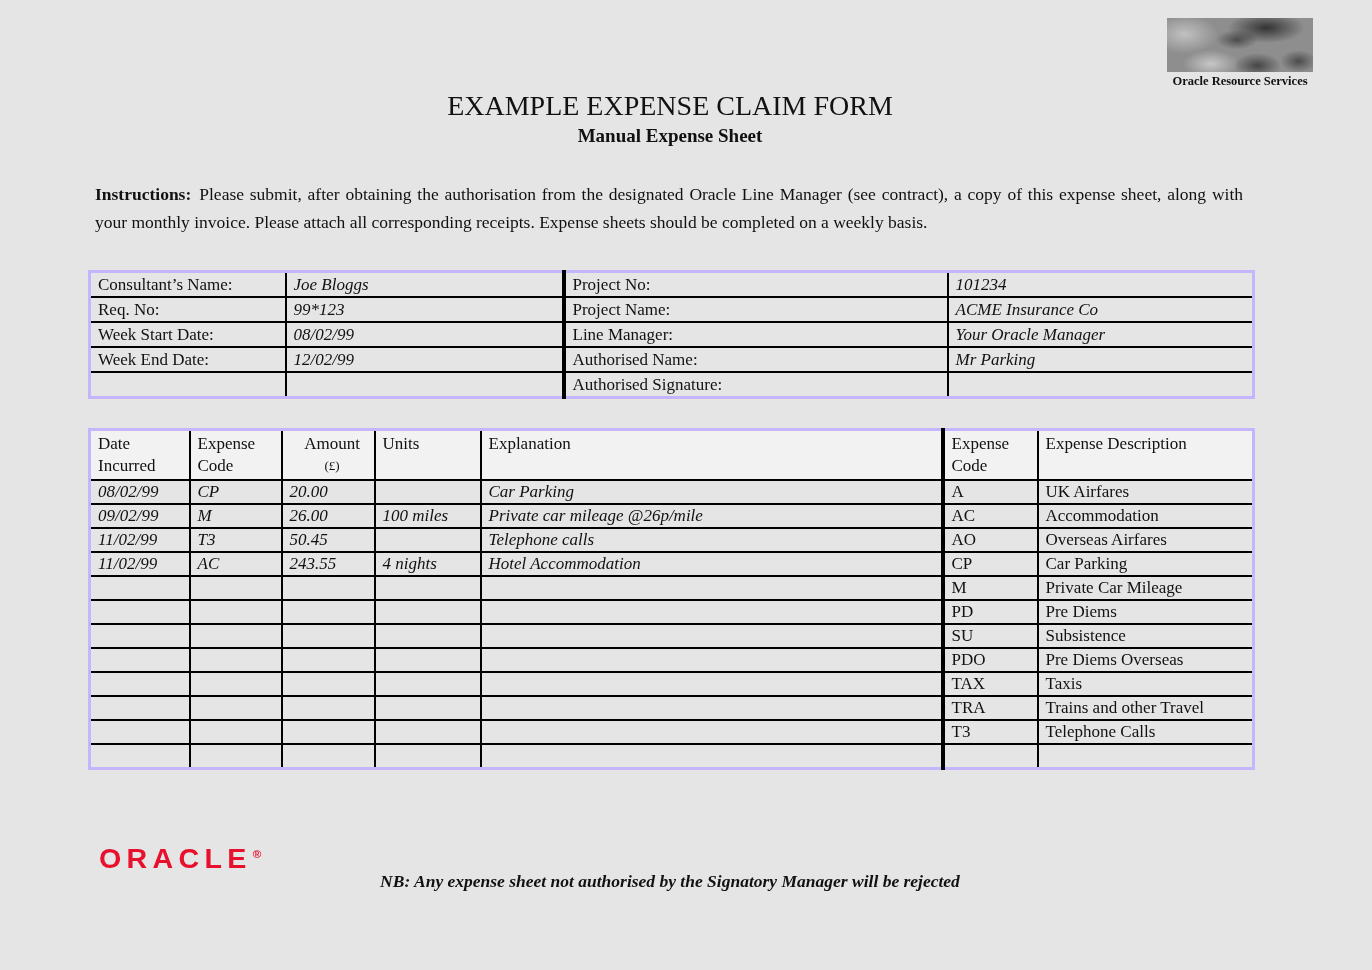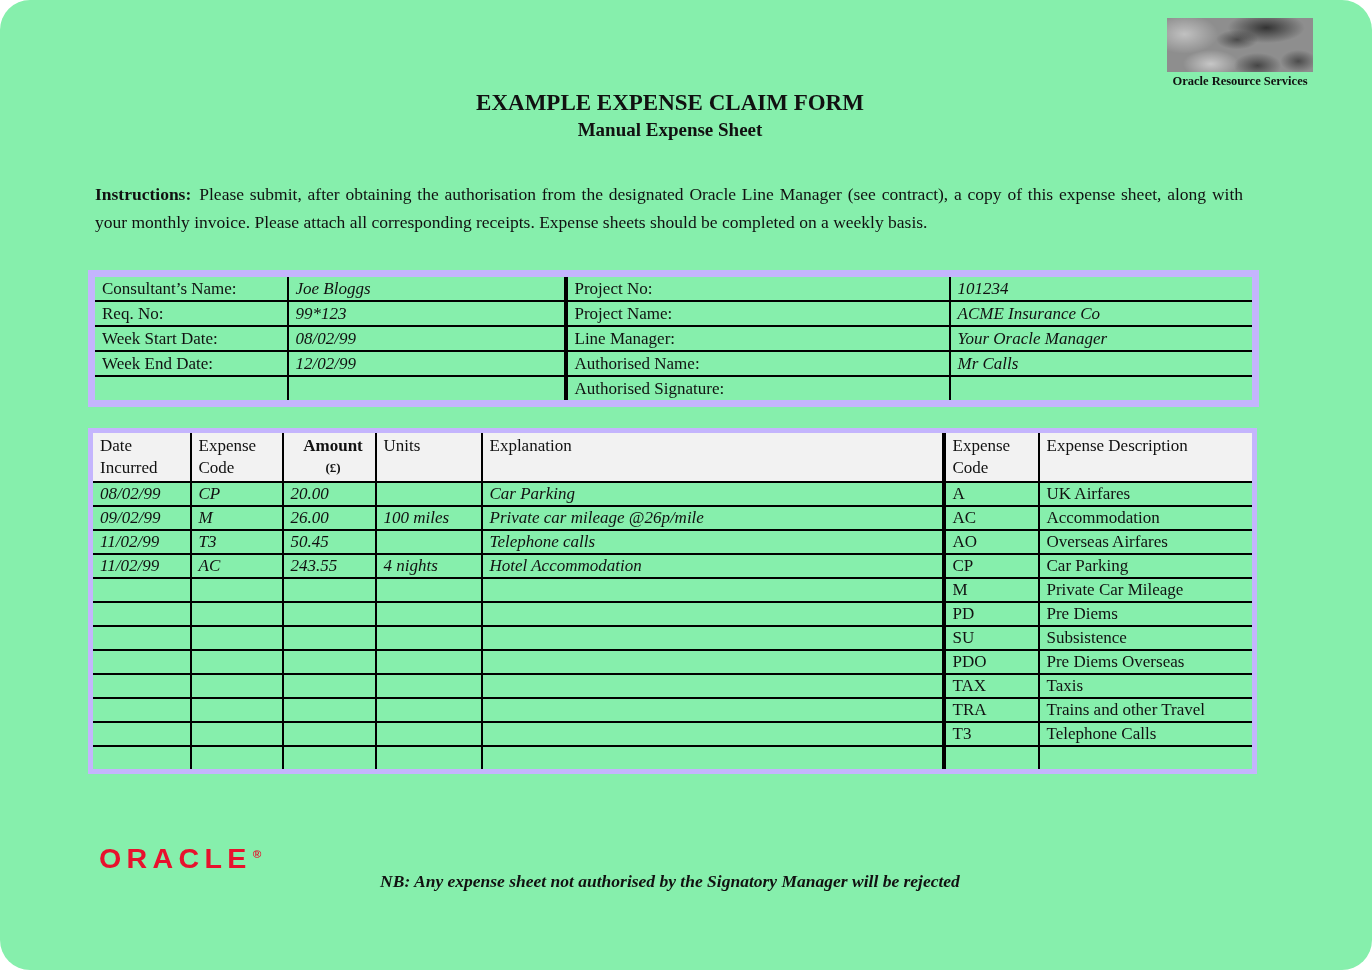--- a/index.html
+++ b/index.html
@@ -1,67 +1,66 @@
 <!DOCTYPE html>
 <html><head>
 <meta charset="utf-8">
 <style>
   html,body{margin:0;padding:0;background:#ffffff;}
   #page{
-    position:relative;width:1372px;height:970px;background:#86efac;
+    position:relative;width:1372px;height:970px;background:#e5e5e5;
     font-family:"Liberation Serif","DejaVu Serif",serif;color:#111;
     overflow:hidden;
-    border-radius:30px;
   }
   
   .brand{position:absolute;left:1167px;top:18px;width:146px;}
   .brand-img{
     width:146px;height:54px;background-color:#8e8e8e;
     background-image:
       radial-gradient(ellipse 55px 22px at 68% 18%, rgba(20,20,20,.75), transparent 70%),
       radial-gradient(ellipse 30px 14px at 48% 40%, rgba(30,30,30,.6), transparent 70%),
       radial-gradient(ellipse 45px 26px at 12% 30%, rgba(255,255,255,.45), transparent 75%),
       radial-gradient(ellipse 40px 20px at 30% 85%, rgba(255,255,255,.5), transparent 70%),
       radial-gradient(ellipse 34px 18px at 62% 88%, rgba(10,10,10,.55), transparent 70%),
       radial-gradient(ellipse 26px 16px at 90% 80%, rgba(10,10,10,.5), transparent 70%);
   }
   .brand-caption{
     margin-top:2px;font-weight:bold;font-size:12.5px;text-align:center;white-space:nowrap;
   }
   
   .title-block{position:absolute;left:88px;top:88px;width:1164px;text-align:center;line-height:1.3;}
-  .doc-title{font-size:23px;font-weight:bold;}
+  .doc-title{font-size:28px;font-weight:normal;}
   .doc-subtitle{font-size:19px;font-weight:bold;}
   
   .instructions{
     position:absolute;left:95px;top:170px;width:1148px;
     font-size:17.5px;line-height:27.5px;text-align:justify;margin-top:11px;
   }
   .instructions .label{font-weight:bold;}
   .instructions .text{margin-left:8px;}
   
   table{border-collapse:collapse;table-layout:fixed;}
   td,th{overflow:hidden;white-space:nowrap;}
   
-  .info-table{position:absolute;left:88px;top:270px;width:1164px;border:7px solid #c4b5fd;}
+  .info-table{position:absolute;left:88px;top:270px;width:1164px;border:3px solid #c4b5fd;}
   .info-table td{
     border:2px solid #000;height:23px;font-size:17px;padding:0 0 0 7px;vertical-align:middle;
   }
   .info-table td.vleft,.info-table td.vright{font-style:italic;}
   .info-table td.lright{border-left:4px solid #000;}
   .info-table col.ic1{width:196px}.info-table col.ic2{width:278px}
   .info-table col.ic3{width:384px}.info-table col.ic4{width:306px}
   
-  .expense-table{position:absolute;left:88px;top:428px;width:1164px;border:5px solid #c4b5fd;}
+  .expense-table{position:absolute;left:88px;top:428px;width:1164px;border:3px solid #c4b5fd;}
   .expense-table th{
     border:2px solid #000;background:#f2f2f2;font-weight:normal;font-size:17px;
     text-align:left;vertical-align:top;padding:2px 0 2px 7px;height:42px;line-height:22px;
     white-space:normal;
   }
-  .expense-table th.center{text-align:center;padding-left:8px;font-weight:bold;}
+  .expense-table th.center{text-align:center;padding-left:8px;}
   .expense-table th .unit{display:block;font-size:13px;text-align:center;}
   .expense-table td{
     border:2px solid #000;height:22px;font-size:17px;padding:0 0 0 7px;vertical-align:middle;
   }
   .expense-table td.it{font-style:italic;}
   .expense-table th.thick,.expense-table td.thick{border-left:4px solid #000;}
   .expense-table col.c1{width:100px}.expense-table col.c2{width:92px}
   .expense-table col.c3{width:93px}.expense-table col.c4{width:106px}
   .expense-table col.c5{width:462px}.expense-table col.c6{width:95px}
   .expense-table col.c7{width:216px}
@@ -125,21 +124,21 @@
       <tr>
         <td class="llabel">Week Start Date:</td>
         <td class="vleft">08/02/99</td>
         <td class="lright">Line Manager:</td>
         <td class="vright">Your Oracle Manager</td>
       </tr>
       <tr>
         <td class="llabel">Week End Date:</td>
         <td class="vleft">12/02/99</td>
         <td class="lright">Authorised Name:</td>
-        <td class="vright">Mr Calls</td>
+        <td class="vright">Mr Parking</td>
       </tr>
       <tr>
         <td class="llabel"></td>
         <td class="vleft"></td>
         <td class="lright">Authorised Signature:</td>
         <td class="vright"></td>
       </tr>
     </tbody>
   </table>
 

